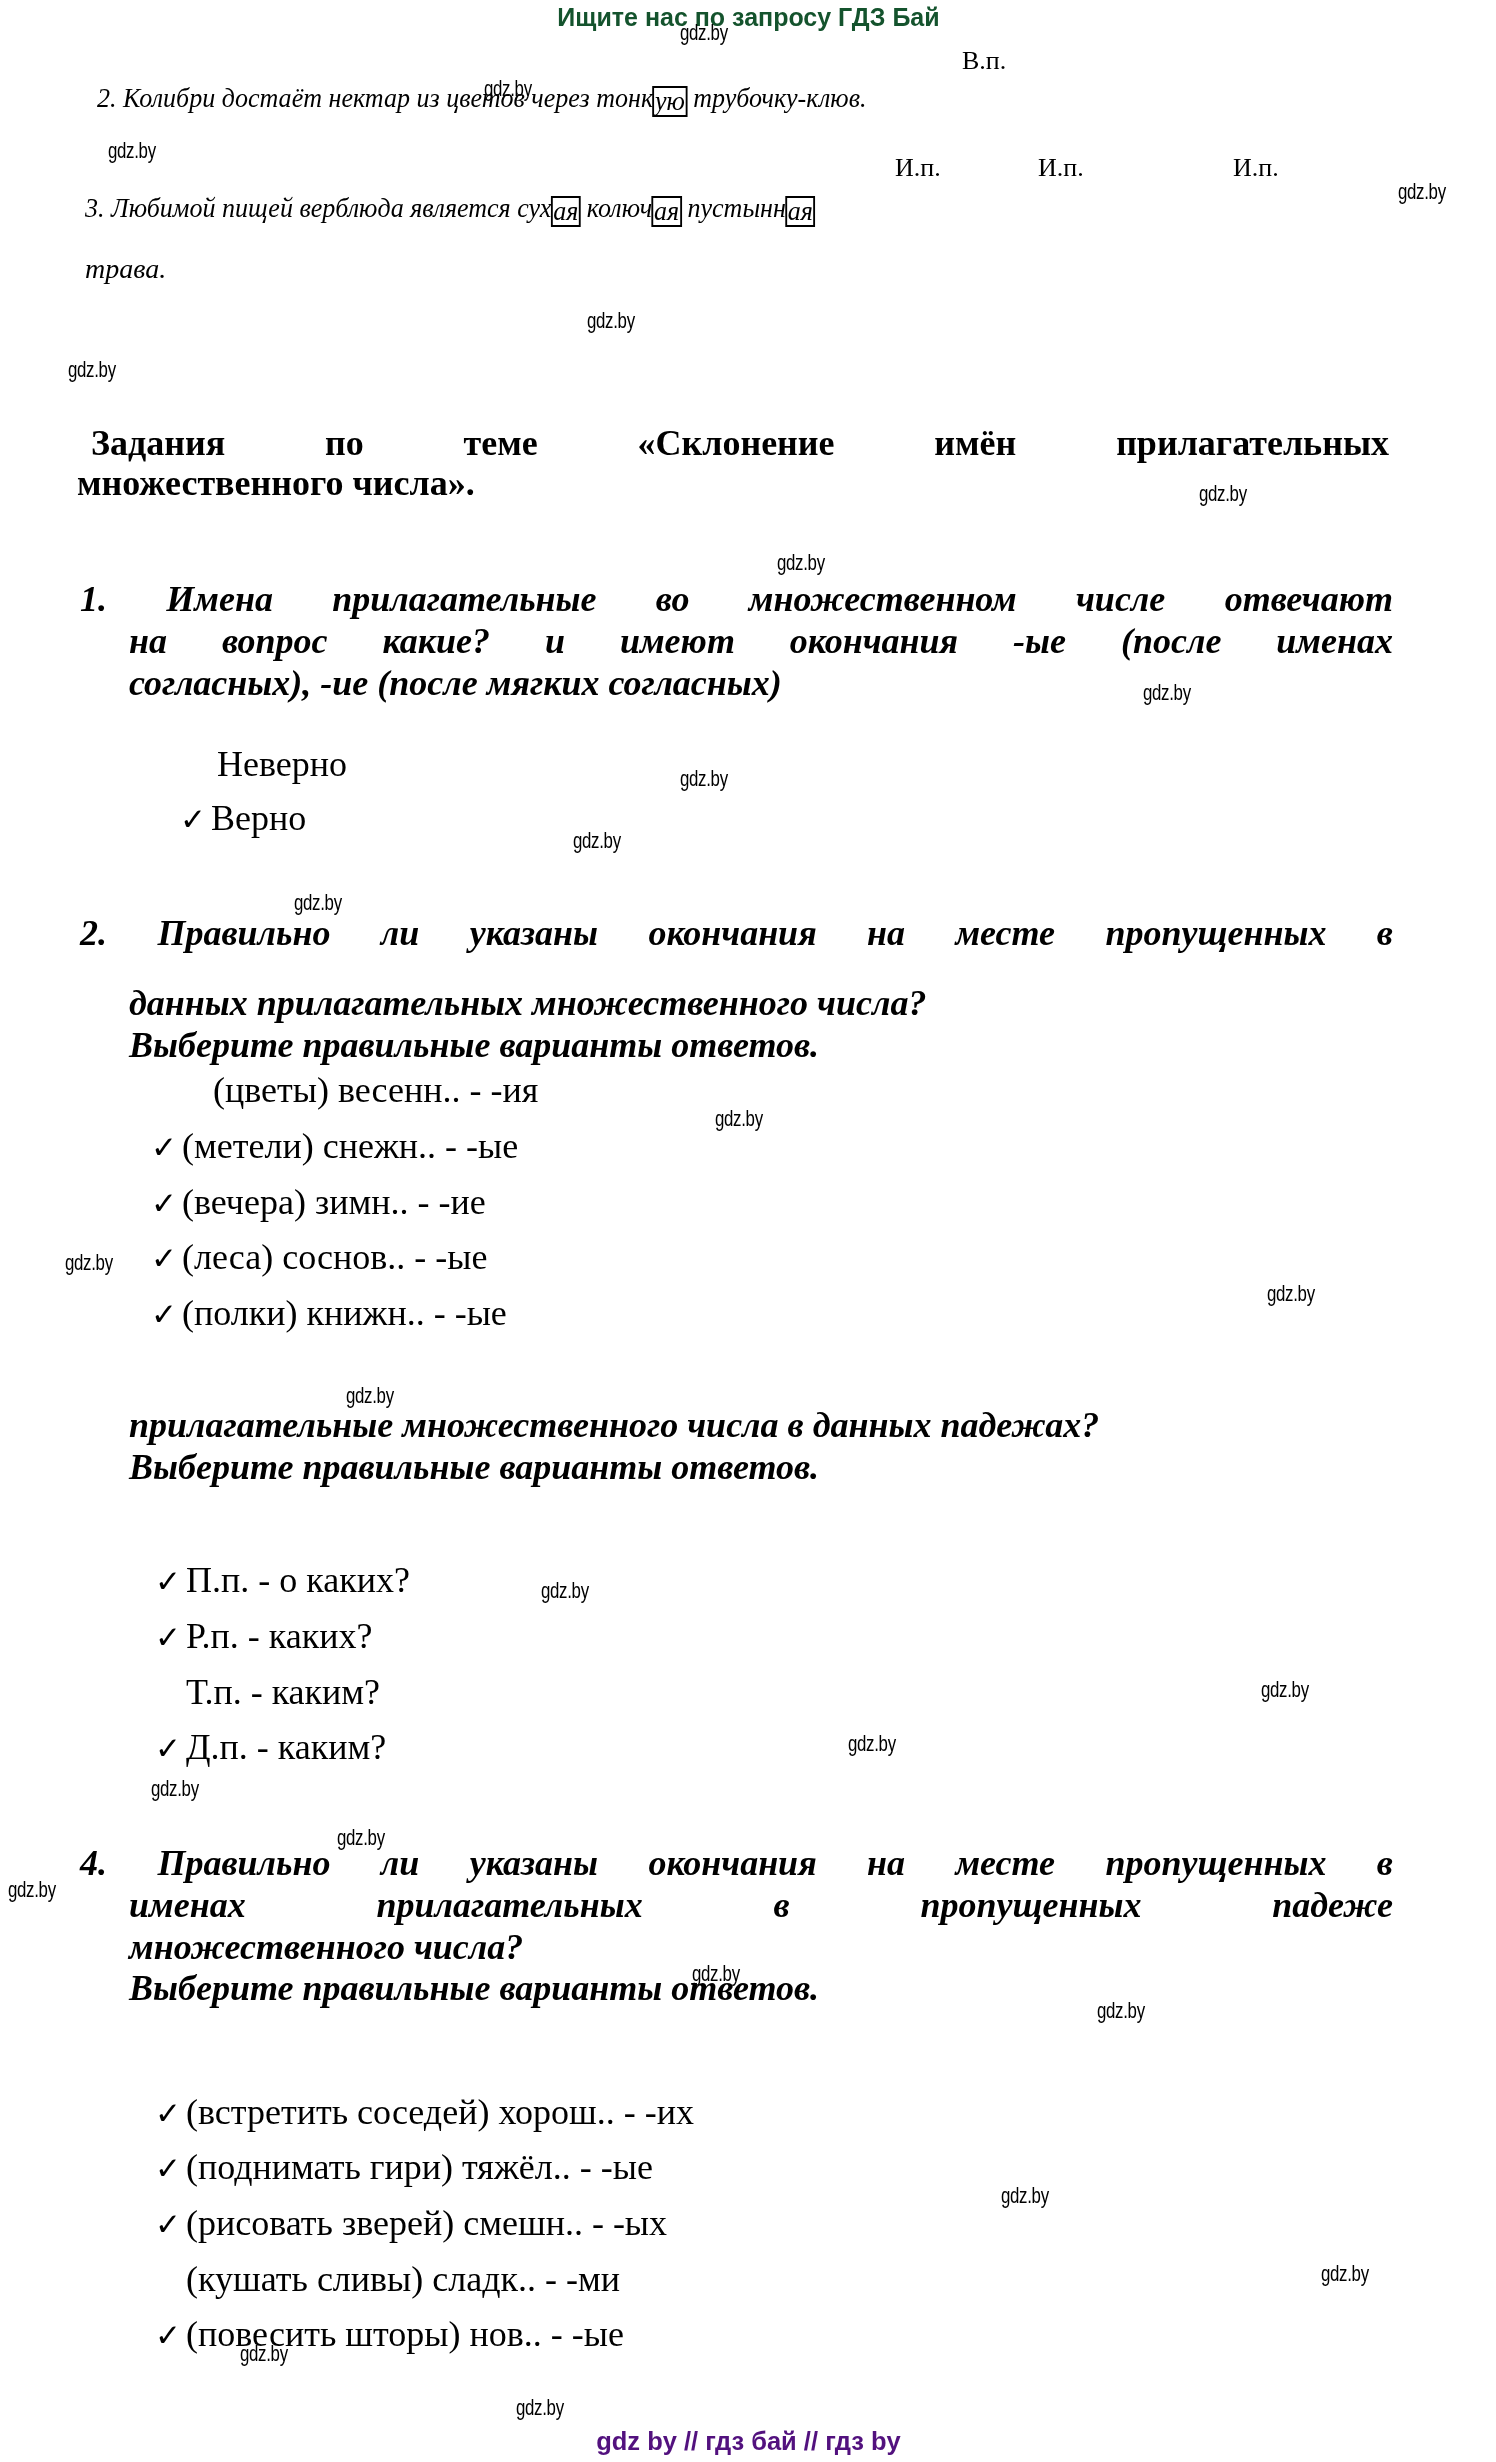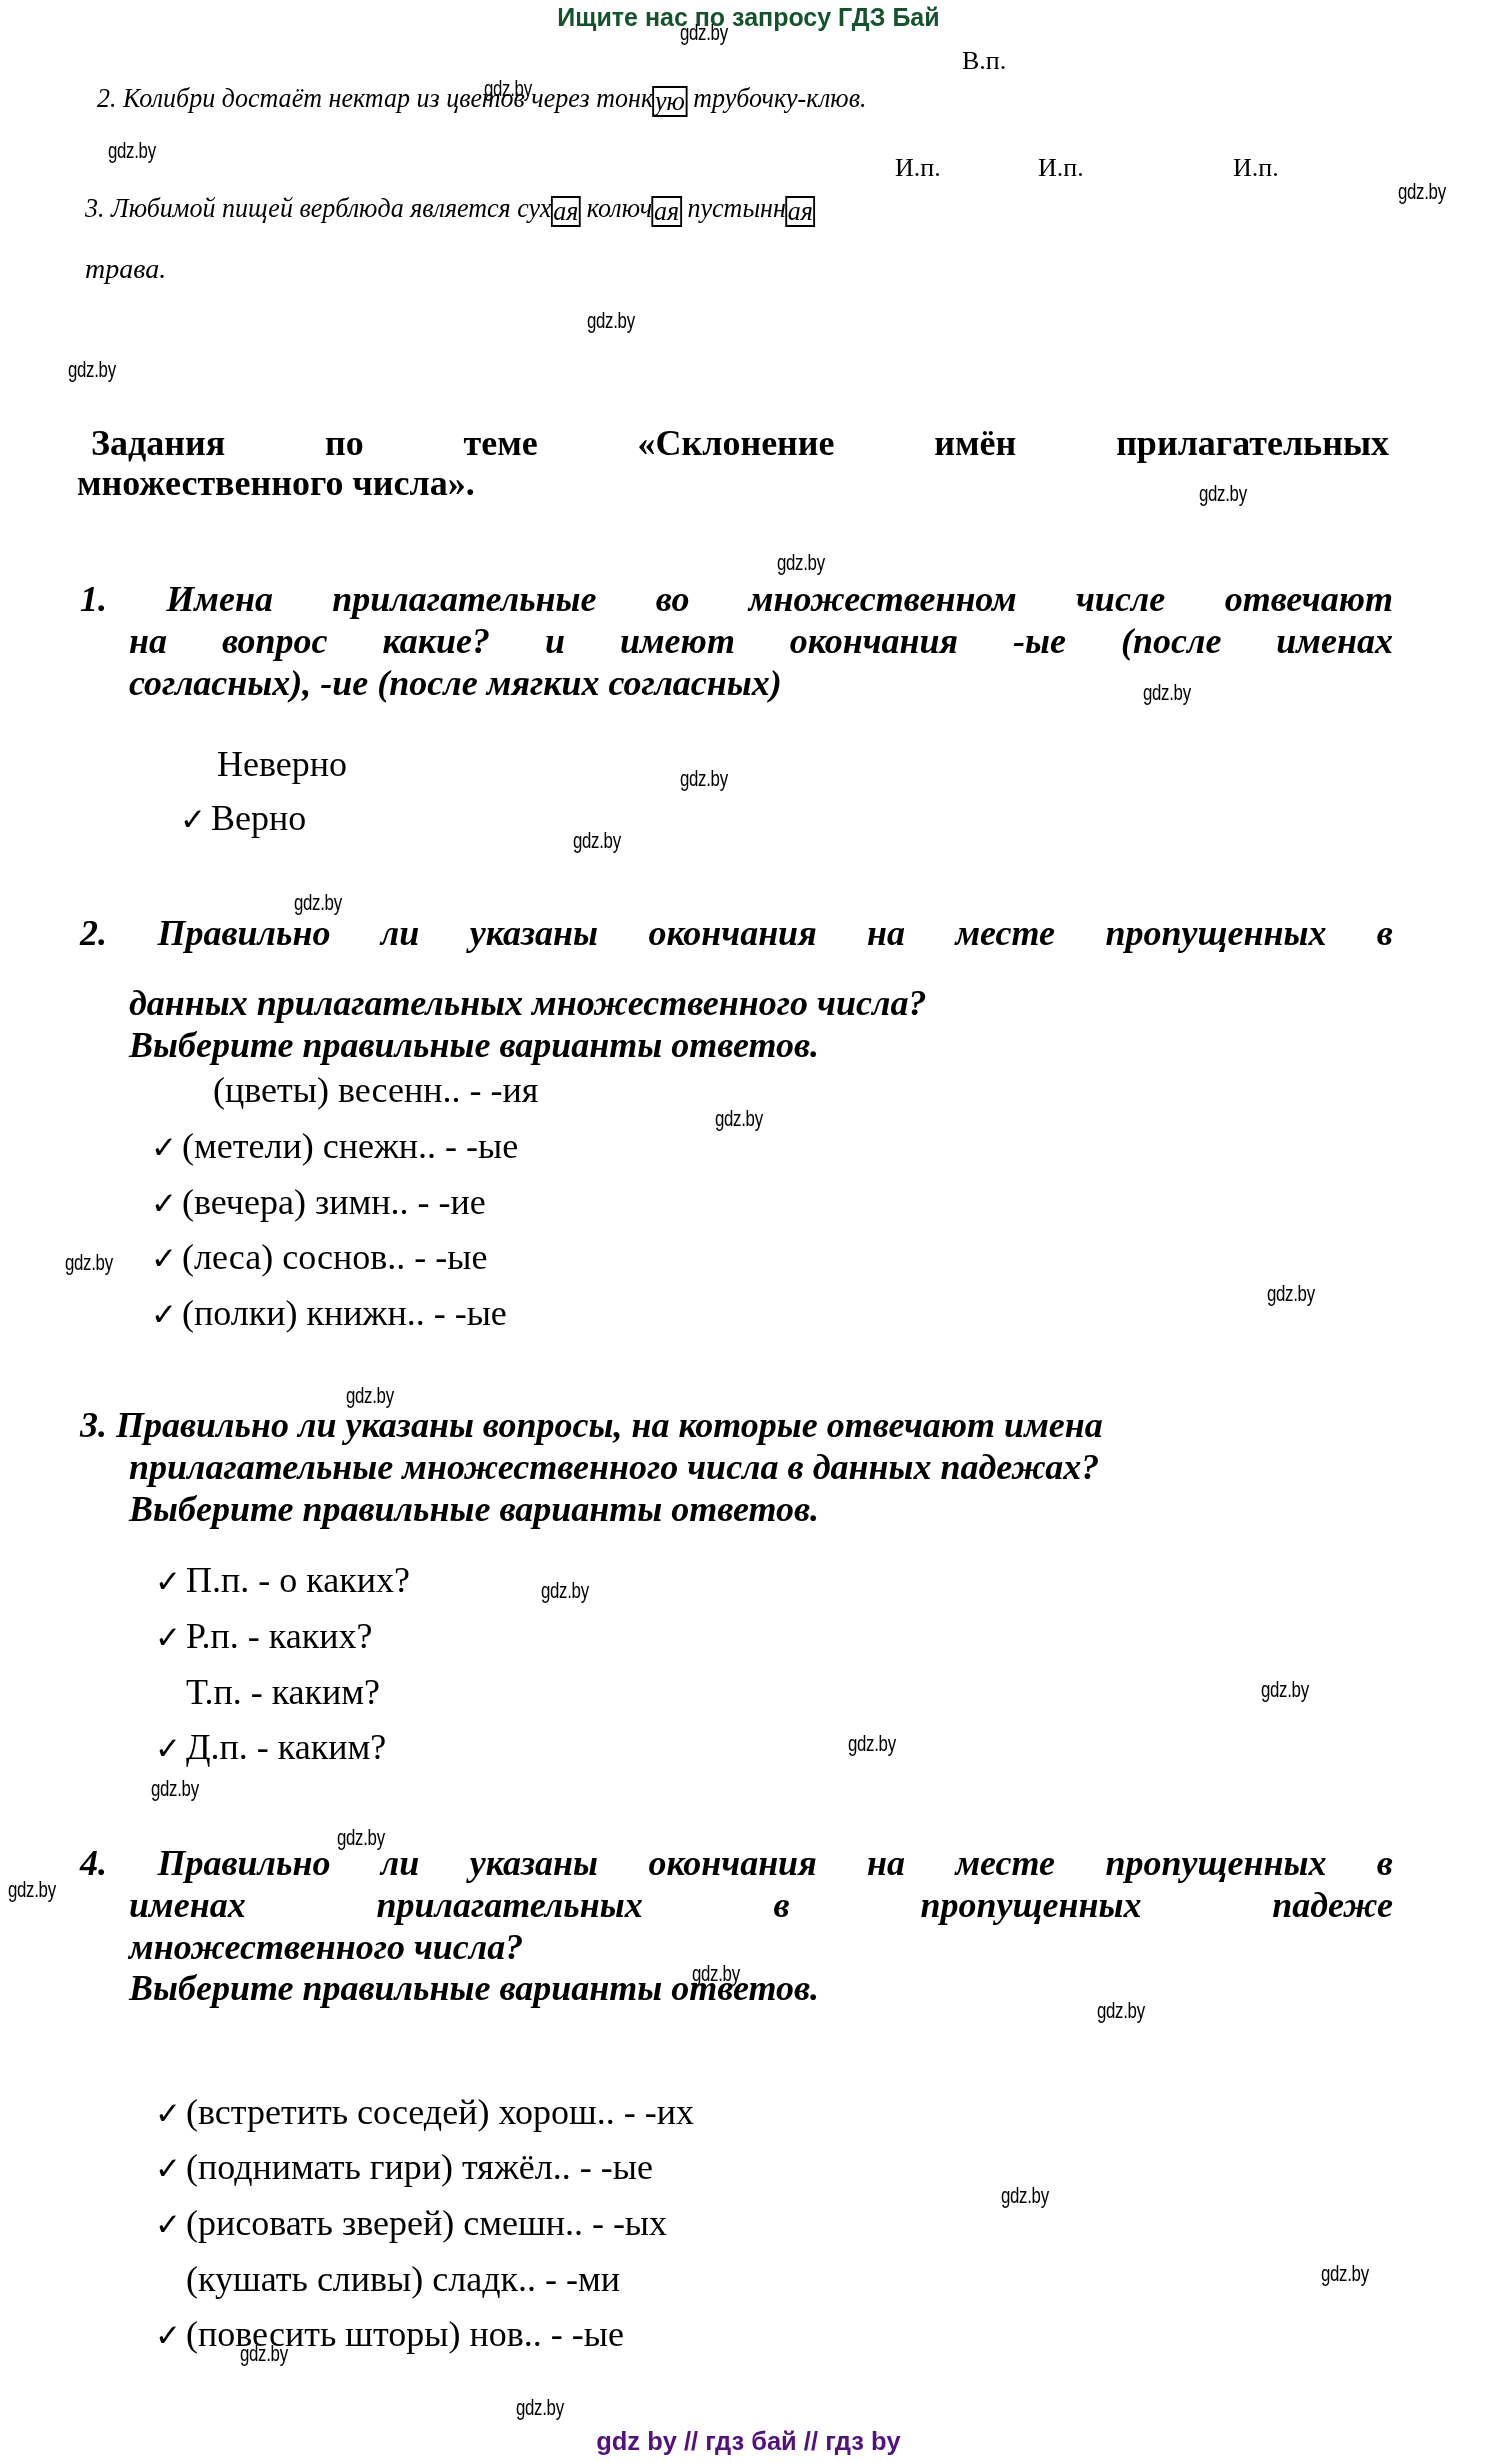--- a/index.html
+++ b/index.html
@@ -261,24 +261,20 @@
     <span class="check">✓</span><span>(вечера) зимн.. - -ие</span>
   </div>
   <div class="optrow" style="left:151px; top:1239px;">
     <span class="check">✓</span><span>(леса) соснов.. - -ые</span>
   </div>
   <div class="optrow" style="left:151px; top:1295px;">
     <span class="check">✓</span><span>(полки) книжн.. - -ые</span>
   </div>
 
   <div class="qtext" style="left:80px; top:1405px; width:1313px;">
-    <div>
-      <span>3.</span>
-      <span>Правильно ли указаны вопросы, на которые отвечают имена</span>
-    </div>
     <div style="padding-left:49px;">прилагательные множественного числа в данных падежах?</div>
     <div style="padding-left:49px;">Выберите правильные варианты ответов.</div>
   </div>
 
   <div class="optrow" style="left:155px; top:1562px;">
     <span class="check">✓</span><span>П.п. - о каких?</span>
   </div>
   <div class="optrow" style="left:155px; top:1618px;">
     <span class="check">✓</span><span>Р.п. - каких?</span>
   </div>

